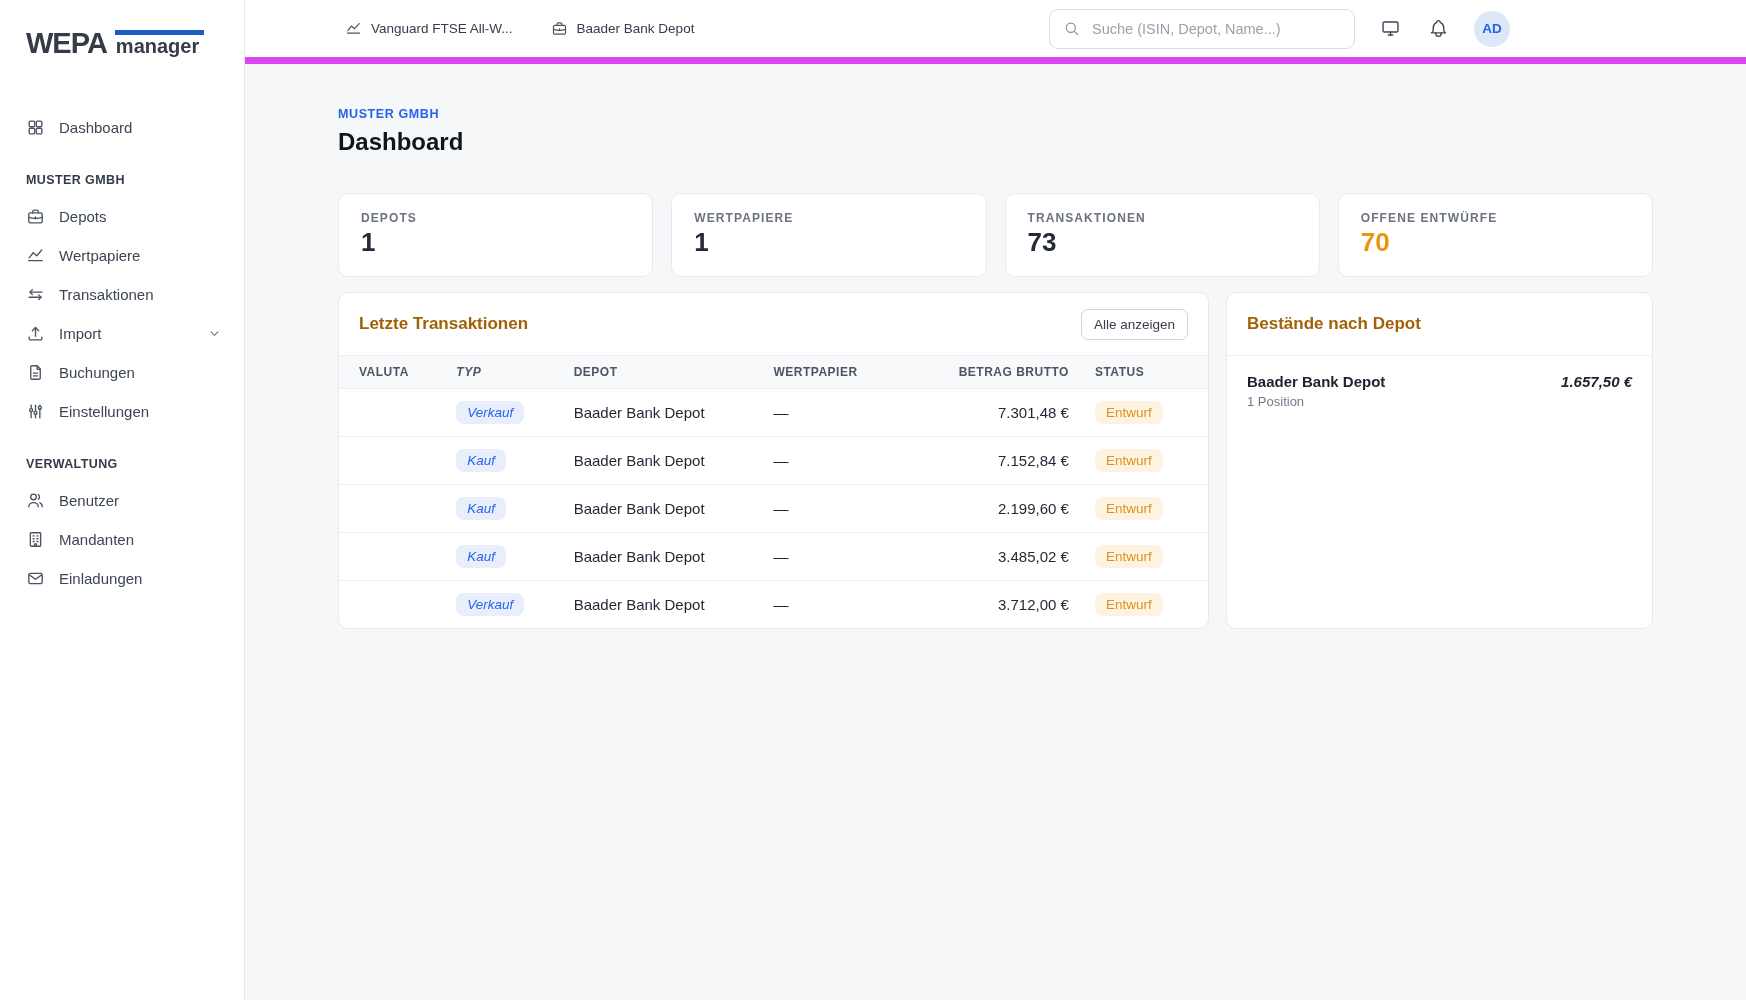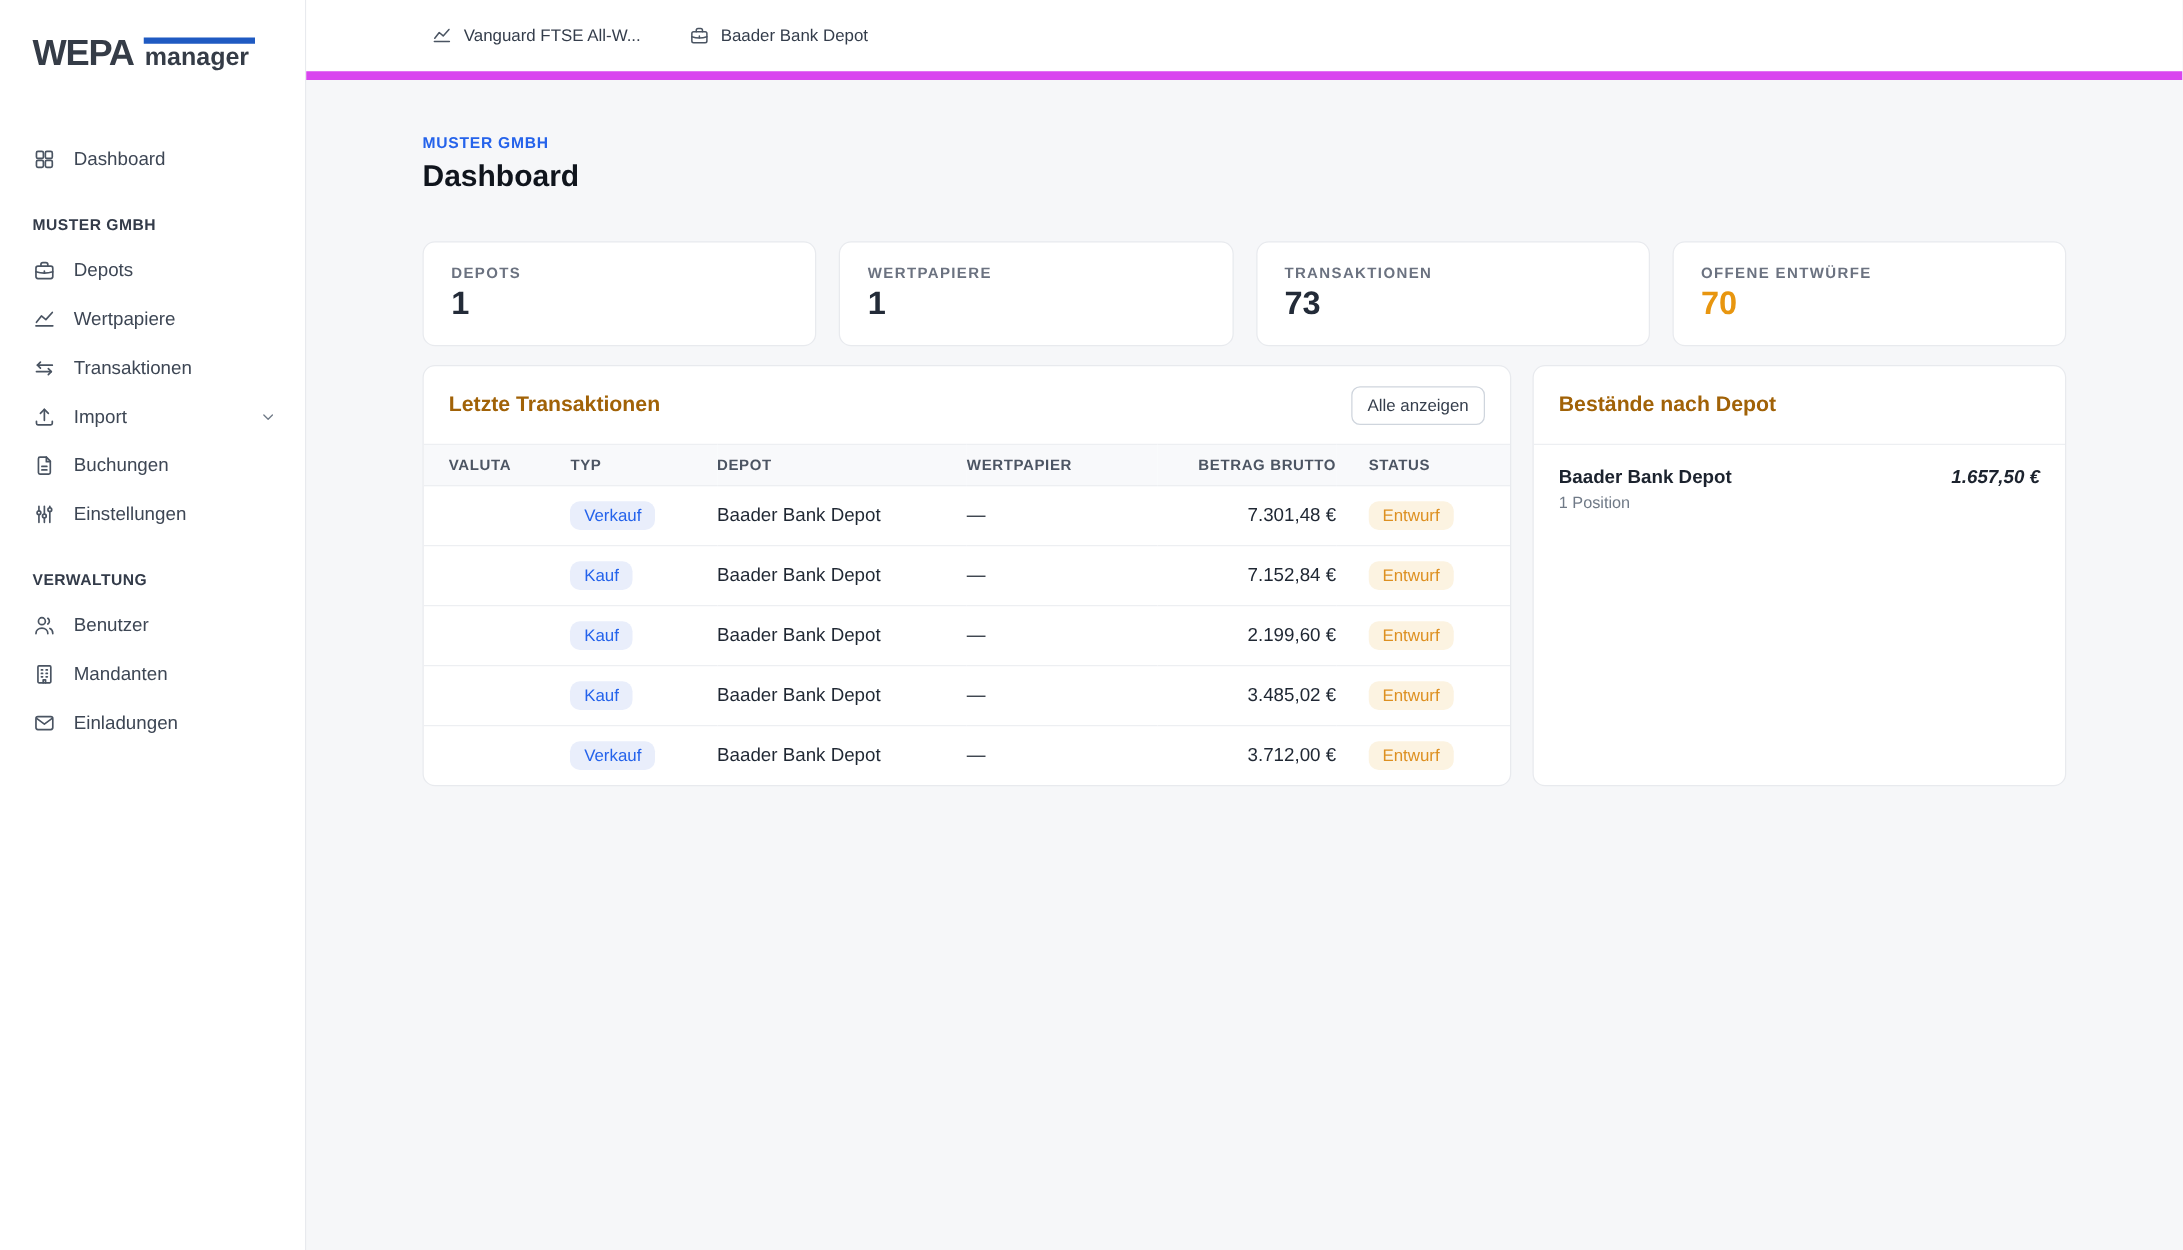--- a/index.html
+++ b/index.html
@@ -70,21 +70,21 @@
                   height:62px; padding:0 20px; }
   .panel-title { font-size:17px; font-weight:700; color:#a16207; }
   .btn-outline { font-size:13.5px; color:#353e4c; background:#fff; border:1px solid #cfd5dd;
                  border-radius:7px; padding:7px 12px; cursor:pointer; font-family:inherit; }
 
   table.tx { width:100%; border-collapse:collapse; table-layout:fixed; }
   table.tx thead th { background:#f8f9fb; border-top:1px solid #edeff2; border-bottom:1px solid #edeff2;
                       font-size:12px; font-weight:600; color:#4c5563; letter-spacing:0.5px;
                       text-align:left; padding:9px 0; }
   table.tx th.c-valuta, table.tx td.c-valuta { width:13.5%; padding-left:20px; }
-  table.tx th.c-typ,    table.tx td.c-typ    { width:13.5%; }
+  table.tx th.c-typ,    table.tx td.c-typ    { width:13.5%;font-style:italic; }
   table.tx th.c-depot,  table.tx td.c-depot  { width:23%; }
   table.tx th.c-wp,     table.tx td.c-wp     { width:17.5%; }
   table.tx th.c-betrag, table.tx td.c-betrag { width:16.5%; text-align:right; }
   table.tx th.c-status, table.tx td.c-status { width:16%; padding-left:26px; }
   table.tx tbody td { padding:12px 0; border-bottom:1px solid #edeff2; font-size:15px; color:#1f2733; }
   table.tx tbody tr:last-child td { border-bottom:none; }
   table.tx tbody tr { cursor:pointer; }
   .dash { color:#3a4350; }
 
   .badge { display:inline-block; font-size:13.5px; font-weight:500; padding:4px 11px; border-radius:8px; }
@@ -300,20 +300,45 @@
       </button>
       <button class="quick-link">
         <span class="icon">
             <svg class="ic">
               <use href="#i-briefcase"></use>
             </svg>
           </span>
         <span>Baader Bank Depot</span>
       </button>
     </div>
+    <div class="topbar-right">
+      <div class="searchbox">
+        <span class="icon">
+            <svg class="ic">
+              <use href="#i-search"></use>
+            </svg>
+          </span>
+        <input type="text" placeholder="Suche (ISIN, Depot, Name...)" style="">
+      </div>
+      <button class="iconbtn">
+        <span>
+            <svg class="ic">
+              <use href="#i-monitor"></use>
+            </svg>
+          </span>
+      </button>
+      <button class="iconbtn">
+        <span>
+            <svg class="ic">
+              <use href="#i-bell"></use>
+            </svg>
+          </span>
+      </button>
+      <button class="avatar">AD</button>
+    </div>
   </header>
 
   <main class="main">
     <div class="breadcrumb">MUSTER GMBH</div>
     <h1 class="page-title">Dashboard</h1>
 
     <section class="stats-grid">
       <div class="stat-card">
         <div class="stat-label">DEPOTS</div>
         <div class="stat-value">1</div>

